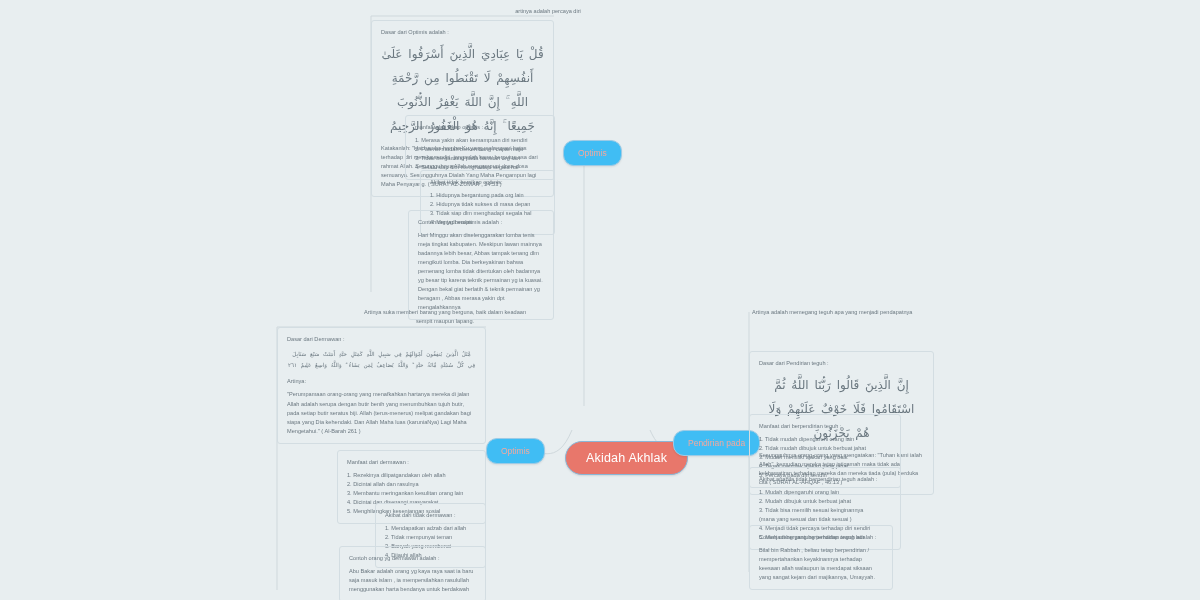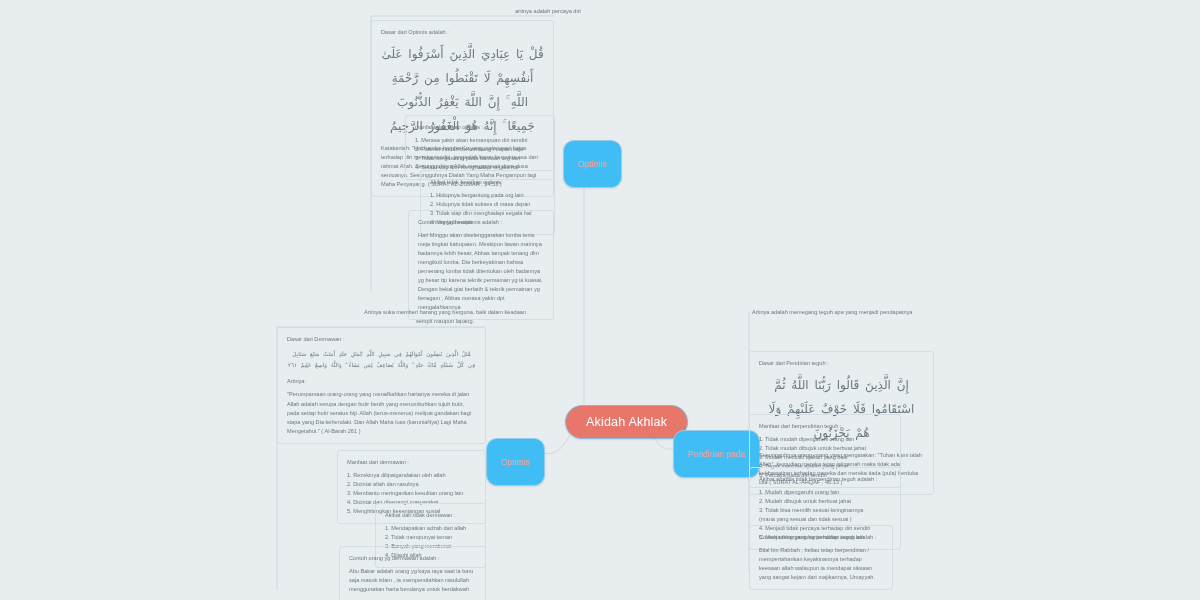--- a/index.html
+++ b/index.html
@@ -23,29 +23,30 @@
     background:#e8776b;
     border:1px solid #8ab6d6;
     border-radius:18px;
     color:#ffffff;
     font-size:12.5px;
     text-align:center;
     padding:9px 20px;
     letter-spacing:.2px;
     box-shadow:0 1px 2px rgba(0,0,0,.10);
     white-space:nowrap;
+    margin-top:36px;
   }
   .branch{
     background:#40bdf4;
     border:1px solid #9ccbe6;
     border-radius:11px;
     color:#f2a89e;
     font-size:8.5px;
     text-align:right;
-    padding:18px 14px;
+    padding:7px 14px;
     white-space:nowrap;
     box-shadow:0 1px 2px rgba(0,0,0,.08);
   }
 
   
   .card{
     background:transparent;
     border:1px solid #d3dde2;
     border-radius:3px;
     padding:7px 9px;

